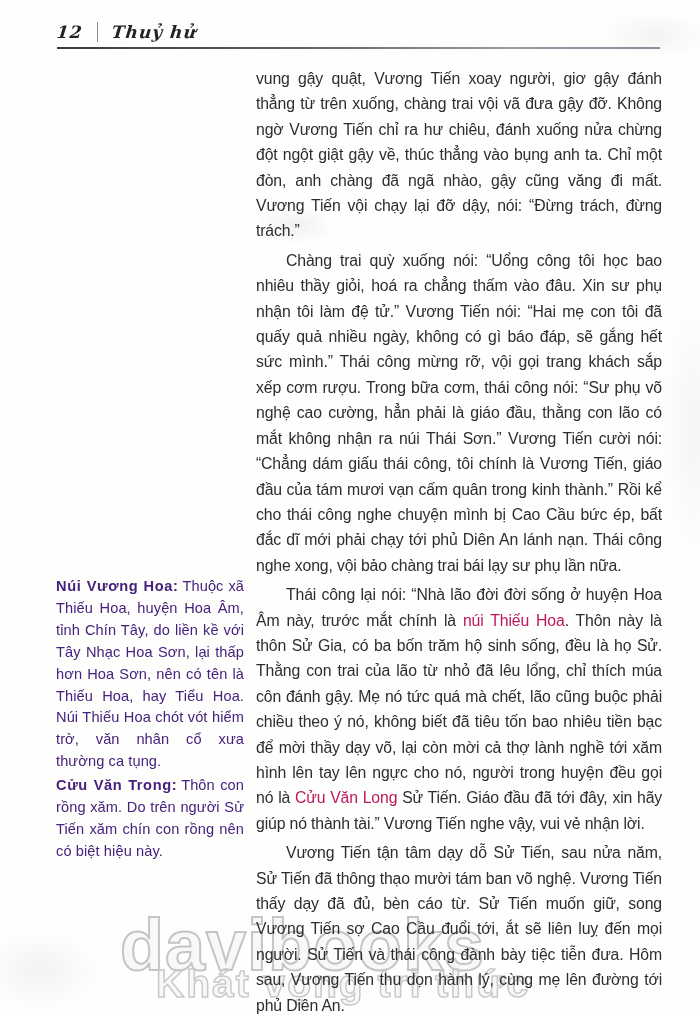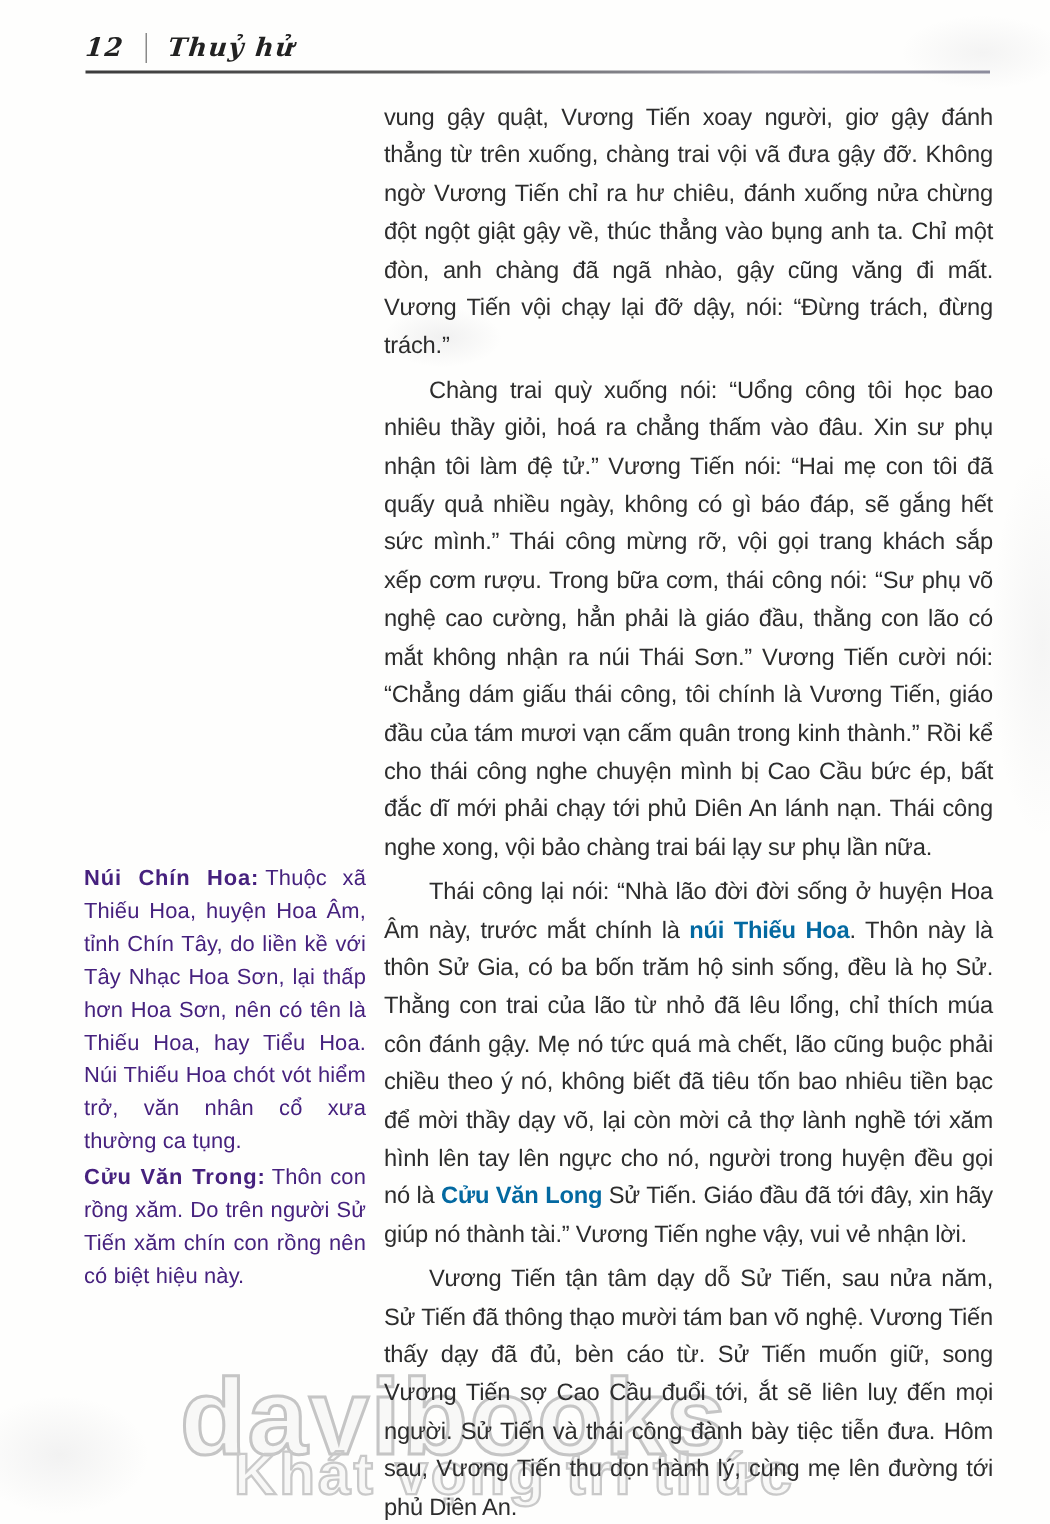--- a/index.html
+++ b/index.html
@@ -68,21 +68,21 @@
     width: 406px;
     z-index: 2;
     color: #2d2d2d;
     font-size: 15.8px;
     line-height: 25.4px;
     letter-spacing: -0.15px;
     text-align: justify;
   }
   .body-col p { margin-bottom: 4px; }
   .body-col p.indent { text-indent: 30px; }
-  .ref { color: #0369a1; font-weight: bold; }
+  .ref { color: #be185d; }
 
   
   .note {
     position: absolute;
     left: 56px;
     width: 188px;
     z-index: 2;
     color: #46217e;
     font-size: 14.6px;
     line-height: 21.9px;
@@ -128,17 +128,17 @@
 <div class="watermark wm-slogan">Khát vọng tri thức</div>
 
 <div class="body-col">
     <p><span>vung gậy quật, Vương Tiến xoay người, giơ gậy đánh thẳng từ trên xuống, chàng trai vội vã đưa gậy đỡ. Không ngờ Vương Tiến chỉ ra hư chiêu, đánh xuống nửa chừng đột ngột giật gậy về, thúc thẳng vào bụng anh ta. Chỉ một đòn, anh chàng đã ngã nhào, gậy cũng văng đi mất. Vương Tiến vội chạy lại đỡ dậy, nói: “Đừng trách, đừng trách.”</span></p>
     <p class="indent"><span>Chàng trai quỳ xuống nói: “Uổng công tôi học bao nhiêu thầy giỏi, hoá ra chẳng thấm vào đâu. Xin sư phụ nhận tôi làm đệ tử.” Vương Tiến nói: “Hai mẹ con tôi đã quấy quả nhiều ngày, không có gì báo đáp, sẽ gắng hết sức mình.” Thái công mừng rỡ, vội gọi trang khách sắp xếp cơm rượu. Trong bữa cơm, thái công nói: “Sư phụ võ nghệ cao cường, hẳn phải là giáo đầu, thằng con lão có mắt không nhận ra núi Thái Sơn.” Vương Tiến cười nói: “Chẳng dám giấu thái công, tôi chính là Vương Tiến, giáo đầu của tám mươi vạn cấm quân trong kinh thành.” Rồi kể cho thái công nghe chuyện mình bị Cao Cầu bức ép, bất đắc dĩ mới phải chạy tới phủ Diên An lánh nạn. Thái công nghe xong, vội bảo chàng trai bái lạy sư phụ lần nữa.</span></p>
     <p class="indent"><span>Thái công lại nói: “Nhà lão đời đời sống ở huyện Hoa Âm này, trước mắt chính là </span><span class="ref">núi Thiếu Hoa</span><span>. Thôn này là thôn Sử Gia, có ba bốn trăm hộ sinh sống, đều là họ Sử. Thằng con trai của lão từ nhỏ đã lêu lổng, chỉ thích múa côn đánh gậy. Mẹ nó tức quá mà chết, lão cũng buộc phải chiều theo ý nó, không biết đã tiêu tốn bao nhiêu tiền bạc để mời thầy dạy võ, lại còn mời cả thợ lành nghề tới xăm hình lên tay lên ngực cho nó, người trong huyện đều gọi nó là </span><span class="ref">Cửu Văn Long</span><span> Sử Tiến. Giáo đầu đã tới đây, xin hãy giúp nó thành tài.” Vương Tiến nghe vậy, vui vẻ nhận lời.</span></p>
     <p class="indent"><span>Vương Tiến tận tâm dạy dỗ Sử Tiến, sau nửa năm, Sử Tiến đã thông thạo mười tám ban võ nghệ. Vương Tiến thấy dạy đã đủ, bèn cáo từ. Sử Tiến muốn giữ, song Vương Tiến sợ Cao Cầu đuổi tới, ắt sẽ liên luỵ đến mọi người. Sử Tiến và thái công đành bày tiệc tiễn đưa. Hôm sau, Vương Tiến thu dọn hành lý, cùng mẹ lên đường tới phủ Diên An.</span></p>
   </div>
 
 <div class="note note-1">
-  <span class="term">Núi Chín Hoa:</span><span>Thuộc xã Thiếu Hoa, huyện Hoa Âm, tỉnh Chín Tây, do liền kề với Tây Nhạc Hoa Sơn, lại thấp hơn Hoa Sơn, nên có tên là Thiếu Hoa, hay Tiểu Hoa. Núi Thiếu Hoa chót vót hiểm trở, văn nhân cổ xưa thường ca tụng.</span>
+  <span class="term">Núi Vương Hoa:</span><span>Thuộc xã Thiếu Hoa, huyện Hoa Âm, tỉnh Chín Tây, do liền kề với Tây Nhạc Hoa Sơn, lại thấp hơn Hoa Sơn, nên có tên là Thiếu Hoa, hay Tiểu Hoa. Núi Thiếu Hoa chót vót hiểm trở, văn nhân cổ xưa thường ca tụng.</span>
 </div>
 <div class="note note-2">
   <span class="term">Cửu Văn Trong:</span><span>Thôn con rồng xăm. Do trên người Sử Tiến xăm chín con rồng nên có biệt hiệu này.</span>
 </div>
 
 </body></html>

